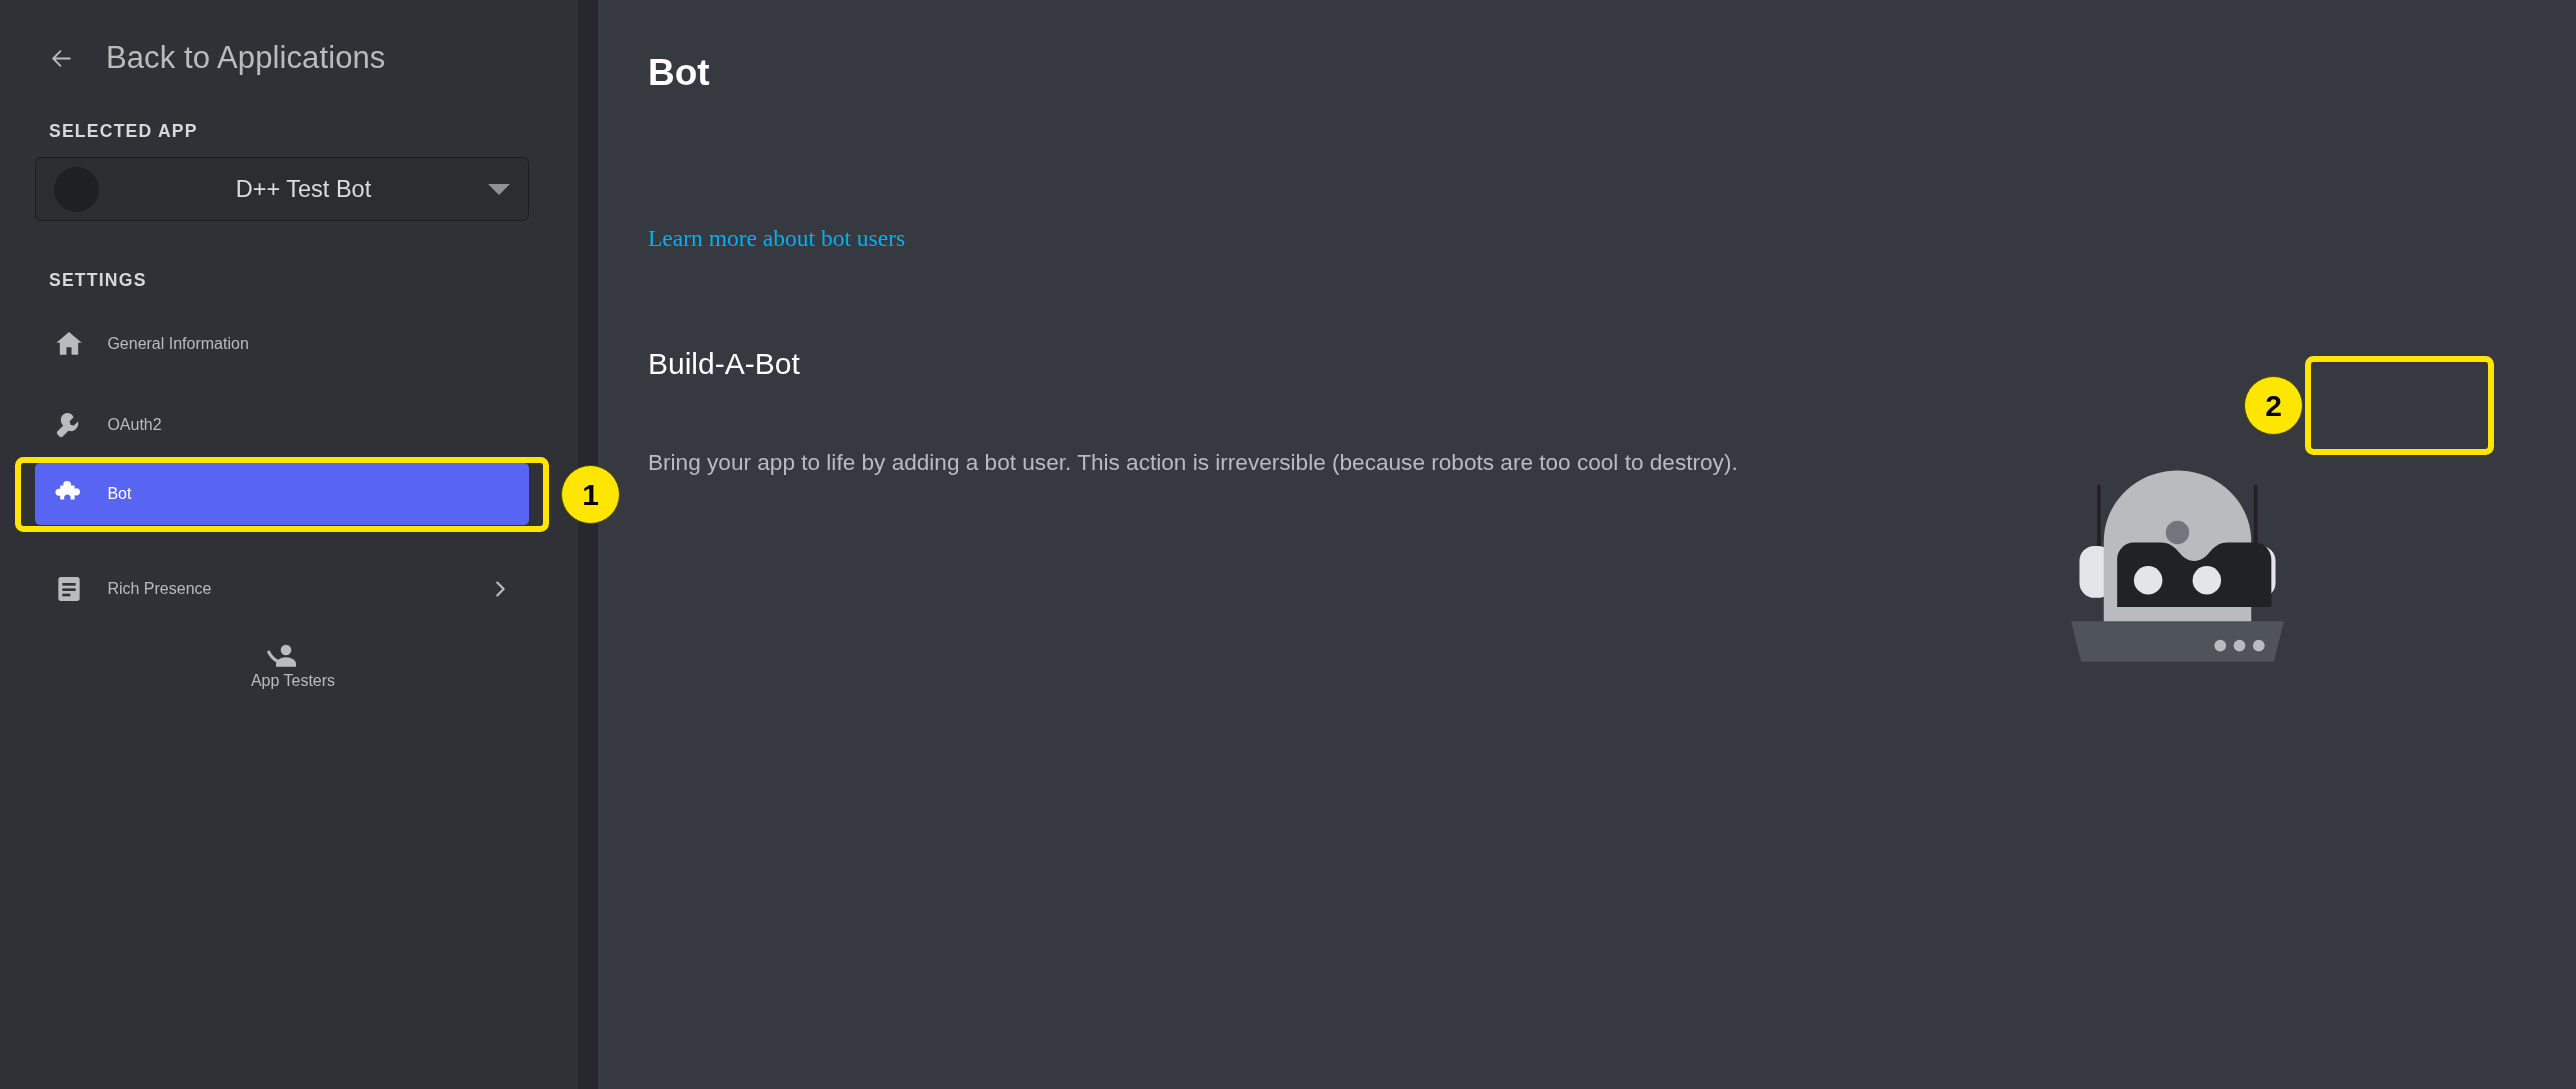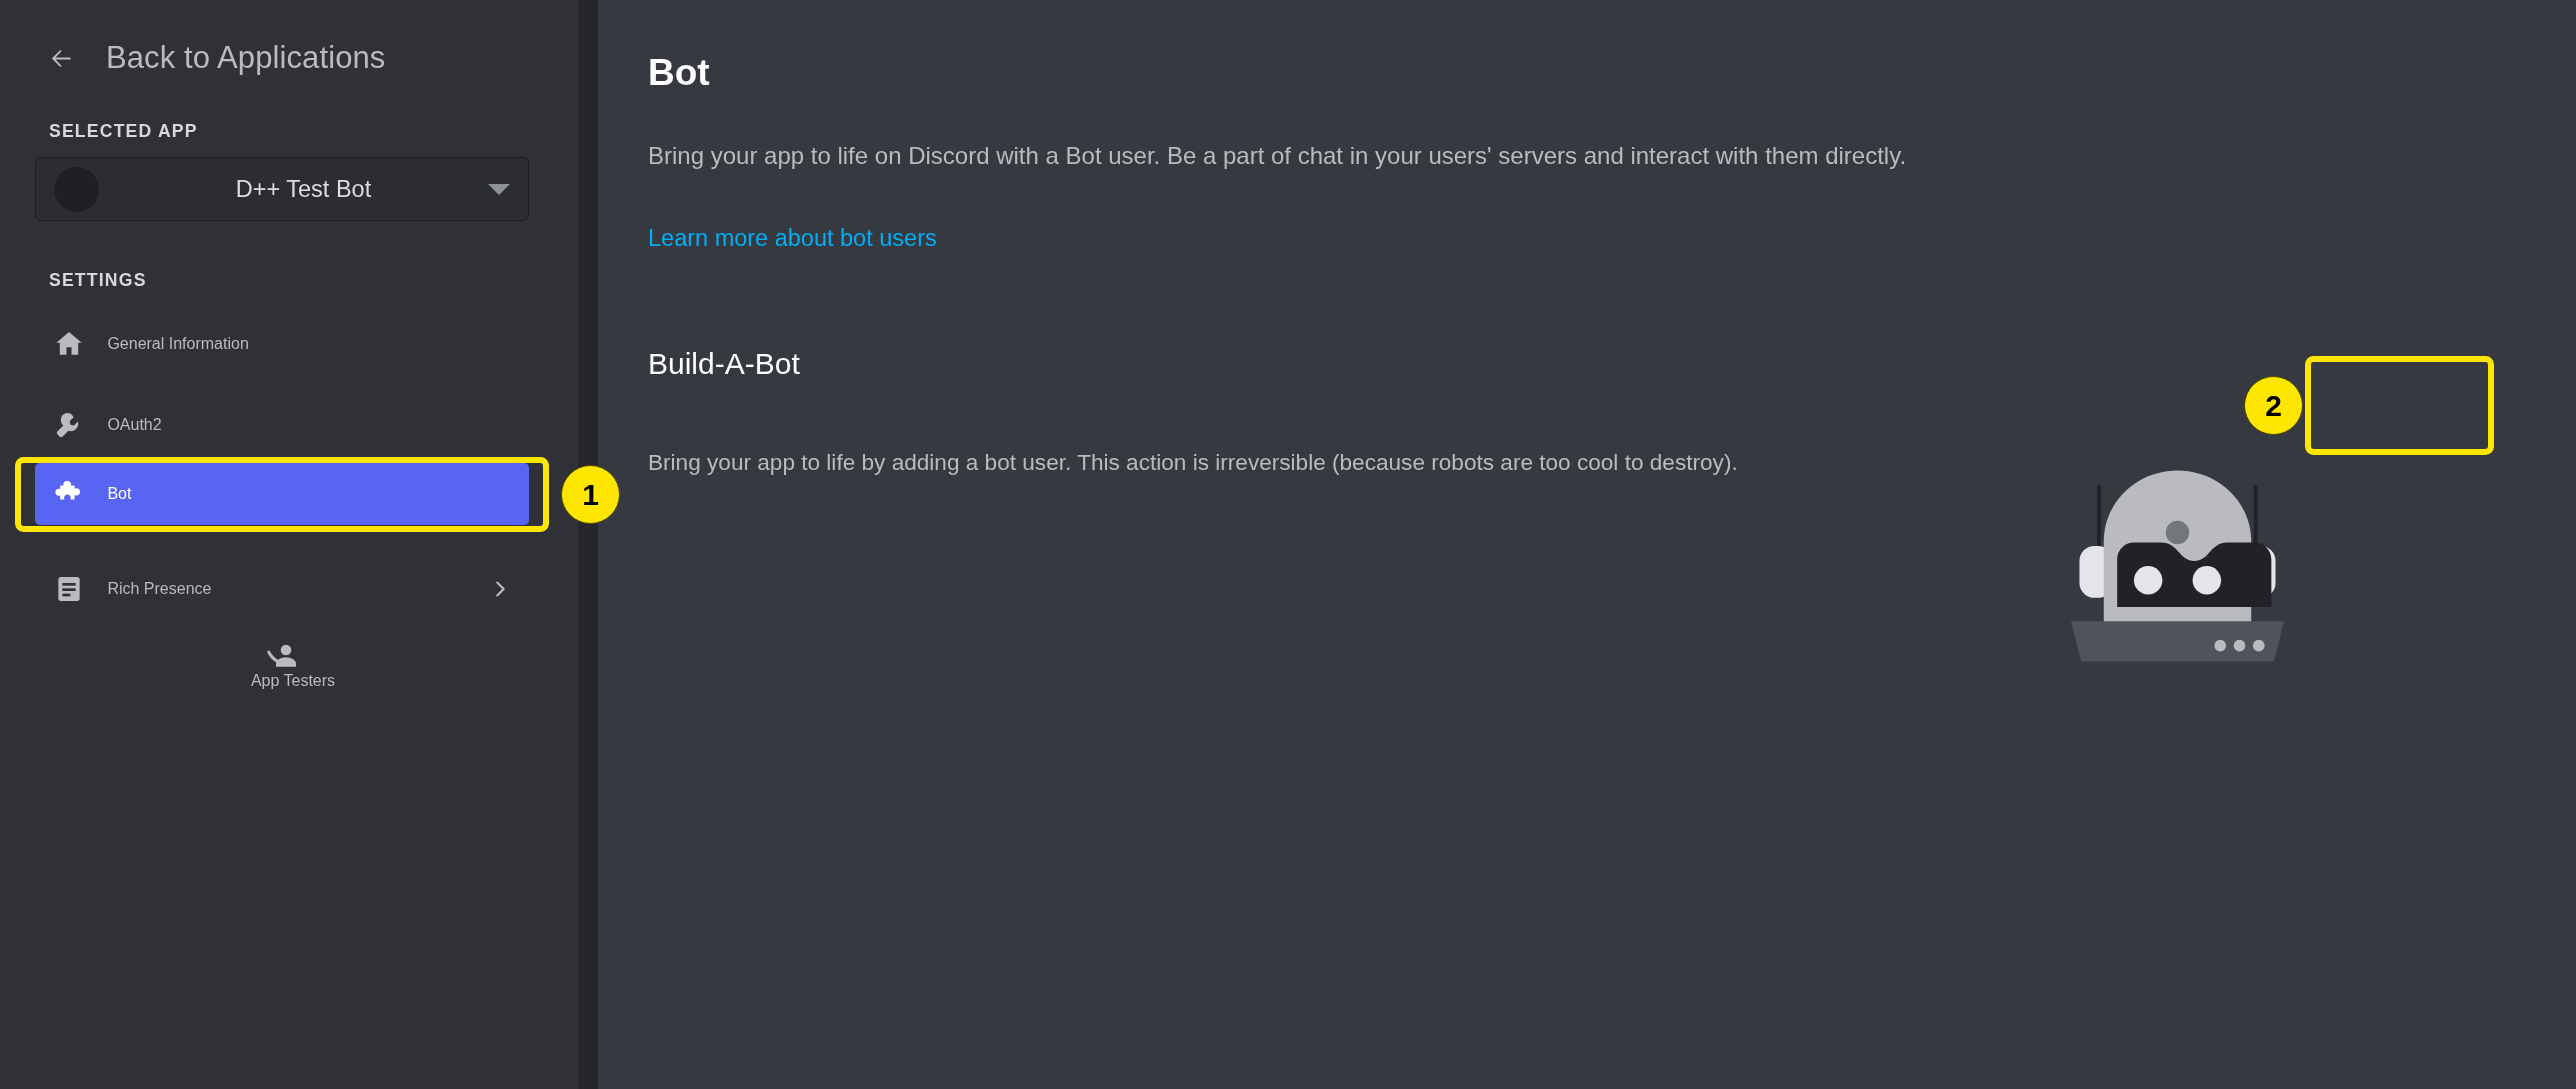--- a/index.html
+++ b/index.html
@@ -146,20 +146,21 @@
     font-size: 24px;
     white-space: nowrap;
   }
   #learn-link {
     position: absolute;
     left: 50px; top: 225px;
     color: #00aff4;
     font-size: 23.5px;
     text-decoration: none;
     cursor: pointer;
+    font-family: Liberation Serif, serif;
   }
 
   #build-title {
     position: absolute;
     left: 50px; top: 347px;
     color: #ffffff;
     font-size: 30px;
   }
   #build-desc {
     position: absolute;
@@ -268,21 +269,20 @@
     <span class="nav-label">App Testers</span>
   </div>
 
 </div>
 
 <div id="sidebar-divider"></div>
 
 <div id="main">
 
   <div id="page-title">Bot</div>
-  <div id="page-desc">Bring your app to life on Discord with a Bot user. Be a part of chat in your users' servers and interact with them directly.</div>
   <a id="learn-link">Learn more about bot users</a>
 
   <div id="build-title">Build-A-Bot</div>
   <div id="build-desc">Bring your app to life by adding a bot user. This action is irreversible (because robots are too cool to destroy).</div>
 
   <svg id="robot-art" viewBox="0 0 290 242">
 
     <rect x="49" y="27" width="4.5" height="78" rx="2" fill="#202225"></rect>
     <rect x="236" y="27" width="4.5" height="78" rx="2" fill="#202225"></rect>
 

